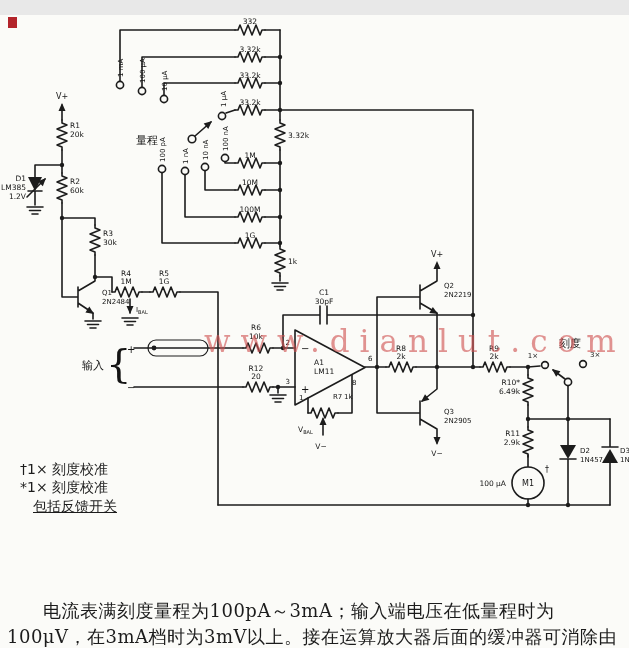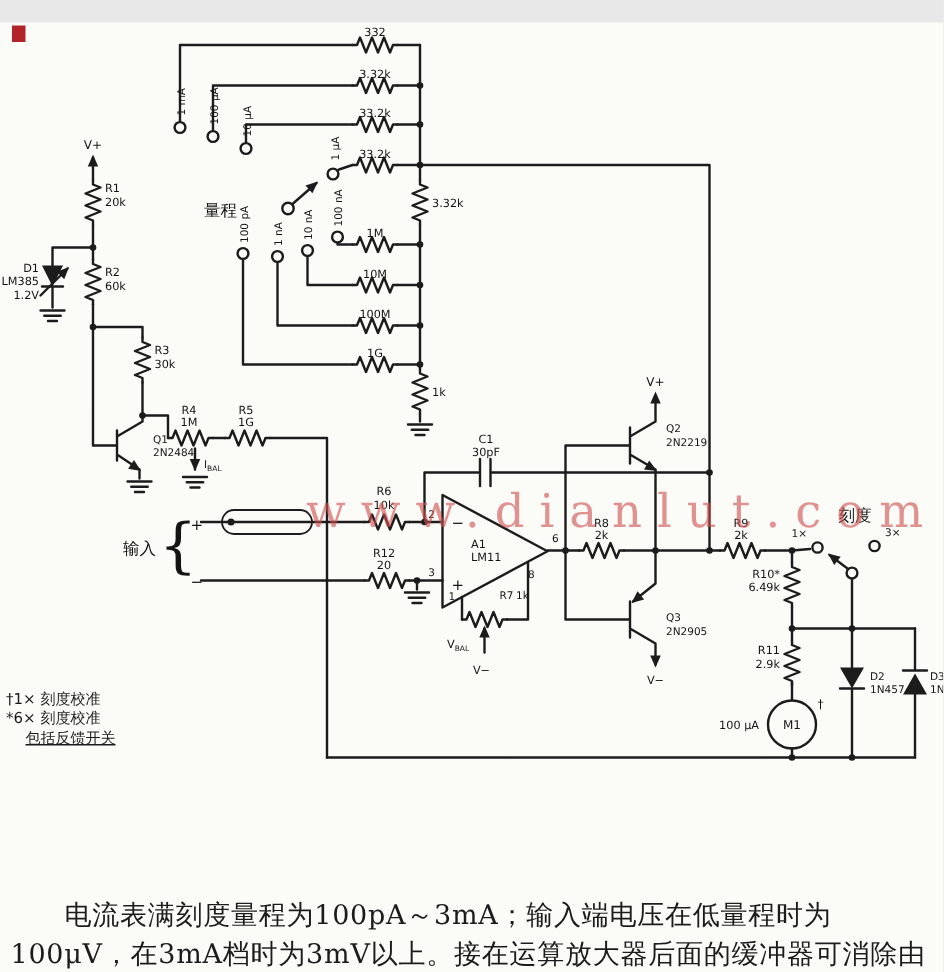--- a/index.html
+++ b/index.html
@@ -14,21 +14,21 @@
   .fillink{fill:#1c1c1c;stroke:none;}
   text{fill:#141414;}
   .t7{font-size:7px;}
   .t75{font-size:7.5px;}
   .t8{font-size:8px;}
   .t10{font-size:10px;}
   .cjk{font-size:11px;font-family:"DejaVu Sans",sans-serif;}
   .brace{font-size:40px;font-family:"DejaVu Serif",serif;}
   #watermark{position:absolute;left:204px;top:308px;font-family:"DejaVu Serif",serif;
     font-size:31px;letter-spacing:10px;color:rgba(206,80,80,0.62);white-space:nowrap;pointer-events:none;}
-  #annotations{position:absolute;left:4px;top:445px;font-size:10px;line-height:1.32;}
+  #annotations{position:absolute;left:20px;top:445px;font-size:14px;line-height:1.32;}
   #annotations .ind{padding-left:13px;text-decoration:underline;}
   #caption{position:absolute;left:7px;right:3px;top:583px;font-size:18px;line-height:1.45;
     text-indent:2em;font-family:"DejaVu Serif",serif;letter-spacing:0.5px;}
 </style>
 </head>
 <body>
 
 <div id="page">
   <div id="marker"></div>
 
@@ -296,18 +296,18 @@
       <path class="wire" d="M218 490 H610"></path>
       <circle class="dot" cx="528" cy="490" r="2.2"></circle>
         <circle class="dot" cx="568" cy="490" r="2.2"></circle>
     </g>
   </svg>
 
   <div id="watermark">www.dianlut.com</div>
 
   <div id="annotations">
     <div>†1× 刻度校准</div>
-    <div>*6× 刻度校准</div>
+    <div>*1× 刻度校准</div>
     <div class="ind">包括反馈开关</div>
   </div>
 
   <div id="caption">电流表满刻度量程为100pA～3mA；输入端电压在低量程时为100μV，在3mA档时为3mV以上。接在运算放大器后面的缓冲器可消除由于大电流过载所引起的不确定性。输出也可以驱动数字电压表（DVM）或数据处理机（DPM）</div>
 </div>
 
 </body></html>

